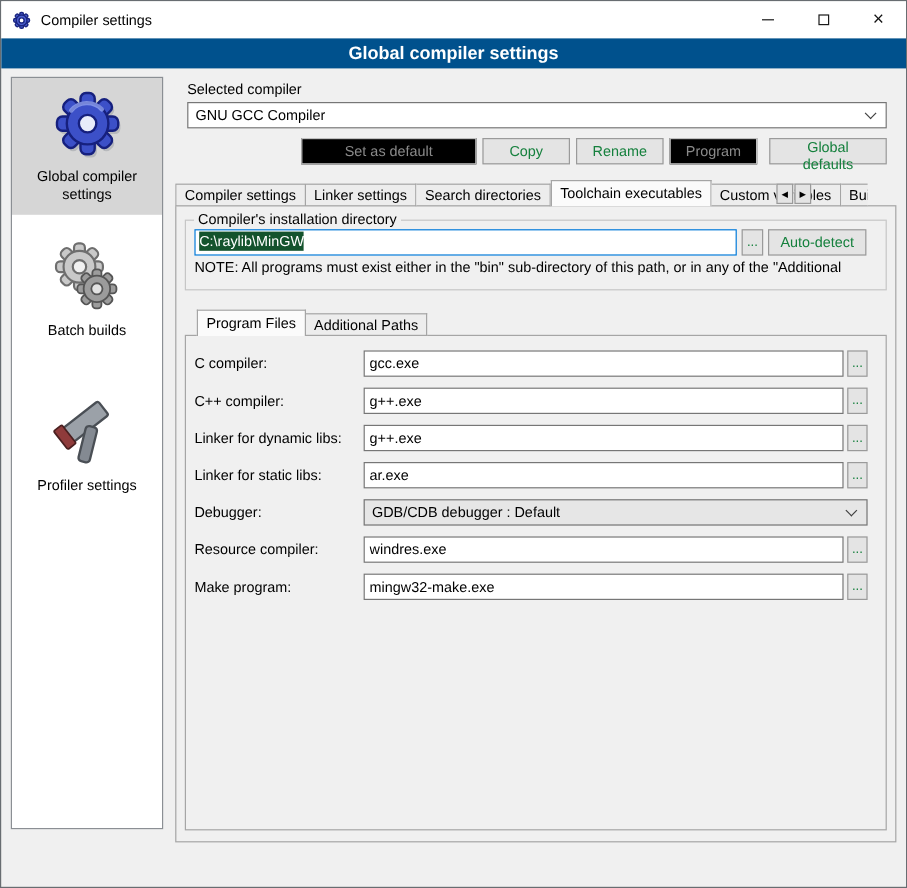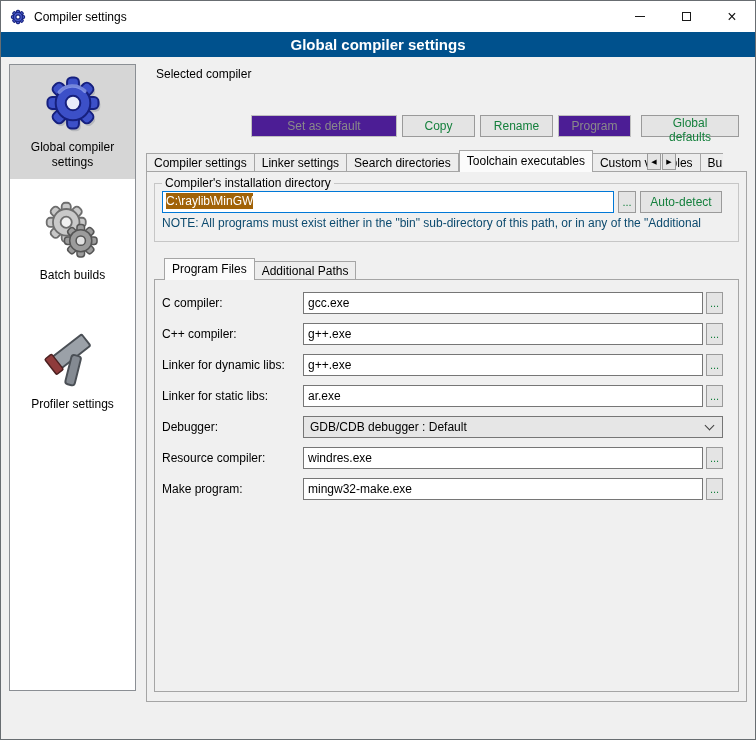--- a/index.html
+++ b/index.html
@@ -35,21 +35,21 @@
   .main { position:absolute; left:145px; top:0; width:531px; height:100%; }
   .sel-label { position:absolute; left:10px; top:10px; }
 
   .combo { background:#fff; border:1px solid #767676; display:flex; align-items:center; padding:0 24px 0 6px; position:relative; height:22px; cursor:default; }
   .combo .combo-value { white-space:nowrap; overflow:hidden; }
   .chev { position:absolute; right:9px; top:50%; width:7px; height:7px; border-right:1.4px solid #404040; border-bottom:1.4px solid #404040; transform:translateY(-72%) rotate(45deg); }
   .main-combo { position:absolute; left:10px; top:28px; width:583px; }
   .field-combo { width:420px; background:#E6E6E6; }
 
   .btn { height:22px; background:#E4E4E4; border:1px solid #9A9A9A; font-family:inherit; font-size:12px; padding:0 8px; cursor:pointer; color:#15803d; }
-  .btn.disabled { color:#8A8A8A; border-color:#BFBFBF; background:#4c1d95; cursor:default; }
+  .btn.disabled { color:#8A8A8A; border-color:#BFBFBF; background:#000000; cursor:default; }
 
   .toolbar { position:absolute; left:10px; top:58px; width:583px; display:flex; gap:5px; }
   .b-setdef { width:146px; margin-left:95px; }
   .b-copy, .b-rename, .b-delete { width:73px; }
   .b-reset { width:98px; margin-left:auto; }
 
   
   .tabstrip { position:absolute; display:flex; align-items:flex-end; overflow:hidden; z-index:2; }
   .outer-tabs { left:0; top:93px; width:577px; height:22px; }
   .tab { flex:0 0 auto; height:19px; line-height:18px; padding:0 7px; background:#EDEDED; border:1px solid #A5A5A5; border-left:none; white-space:nowrap; cursor:pointer; }
@@ -183,20 +183,24 @@
           </svg>
         </div>
         <div class="side-label">Profiler settings</div>
       </div>
     </div>
 
     <div class="main">
 
       <div class="sel-label">Selected compiler</div>
 
+      <div class="combo main-combo">
+        <span class="combo-value">GNU GCC Compiler</span>
+        <span class="chev"></span>
+      </div>
 
       <div class="toolbar">
         <button class="btn disabled b-setdef">Set as default</button>
         <button class="btn b-copy">Copy</button>
         <button class="btn b-rename">Rename</button>
         <button class="btn disabled b-delete">Program</button>
         <button class="btn b-reset">Global defaults</button>
       </div>
 
       <div class="tabstrip outer-tabs">
@@ -213,26 +217,26 @@
       <div class="scrollbtn sb-right">
           <span>▶</span>
         </div>
 
       <div class="panel">
 
         <fieldset class="groupbox">
           <legend>Compiler's installation directory</legend>
           <div class="dir-row">
             <div class="path-input">
-              <span class="sel-text" style="background: #a16207;">C:\raylib\MinGW</span>
+              <span class="sel-text" style="background: #14532d;">C:\raylib\MinGW</span>
             </div>
             <button class="btn browse">...</button>
             <button class="btn b-autodetect">Auto-detect</button>
           </div>
-          <div class="dir-note" style="color: #0c4a6e;">NOTE: All programs must exist either in the "bin" sub-directory of this path, or in any of the "Additional</div>
+          <div class="dir-note" style="color: #000000;">NOTE: All programs must exist either in the "bin" sub-directory of this path, or in any of the "Additional</div>
         </fieldset>
 
         <div class="subtabs-strip">
             <div class="tab selected">Program Files</div>
             <div class="tab">Additional Paths</div>
           </div>
 
         <div class="inner-panel">
           <div>
               <div class="frow">

